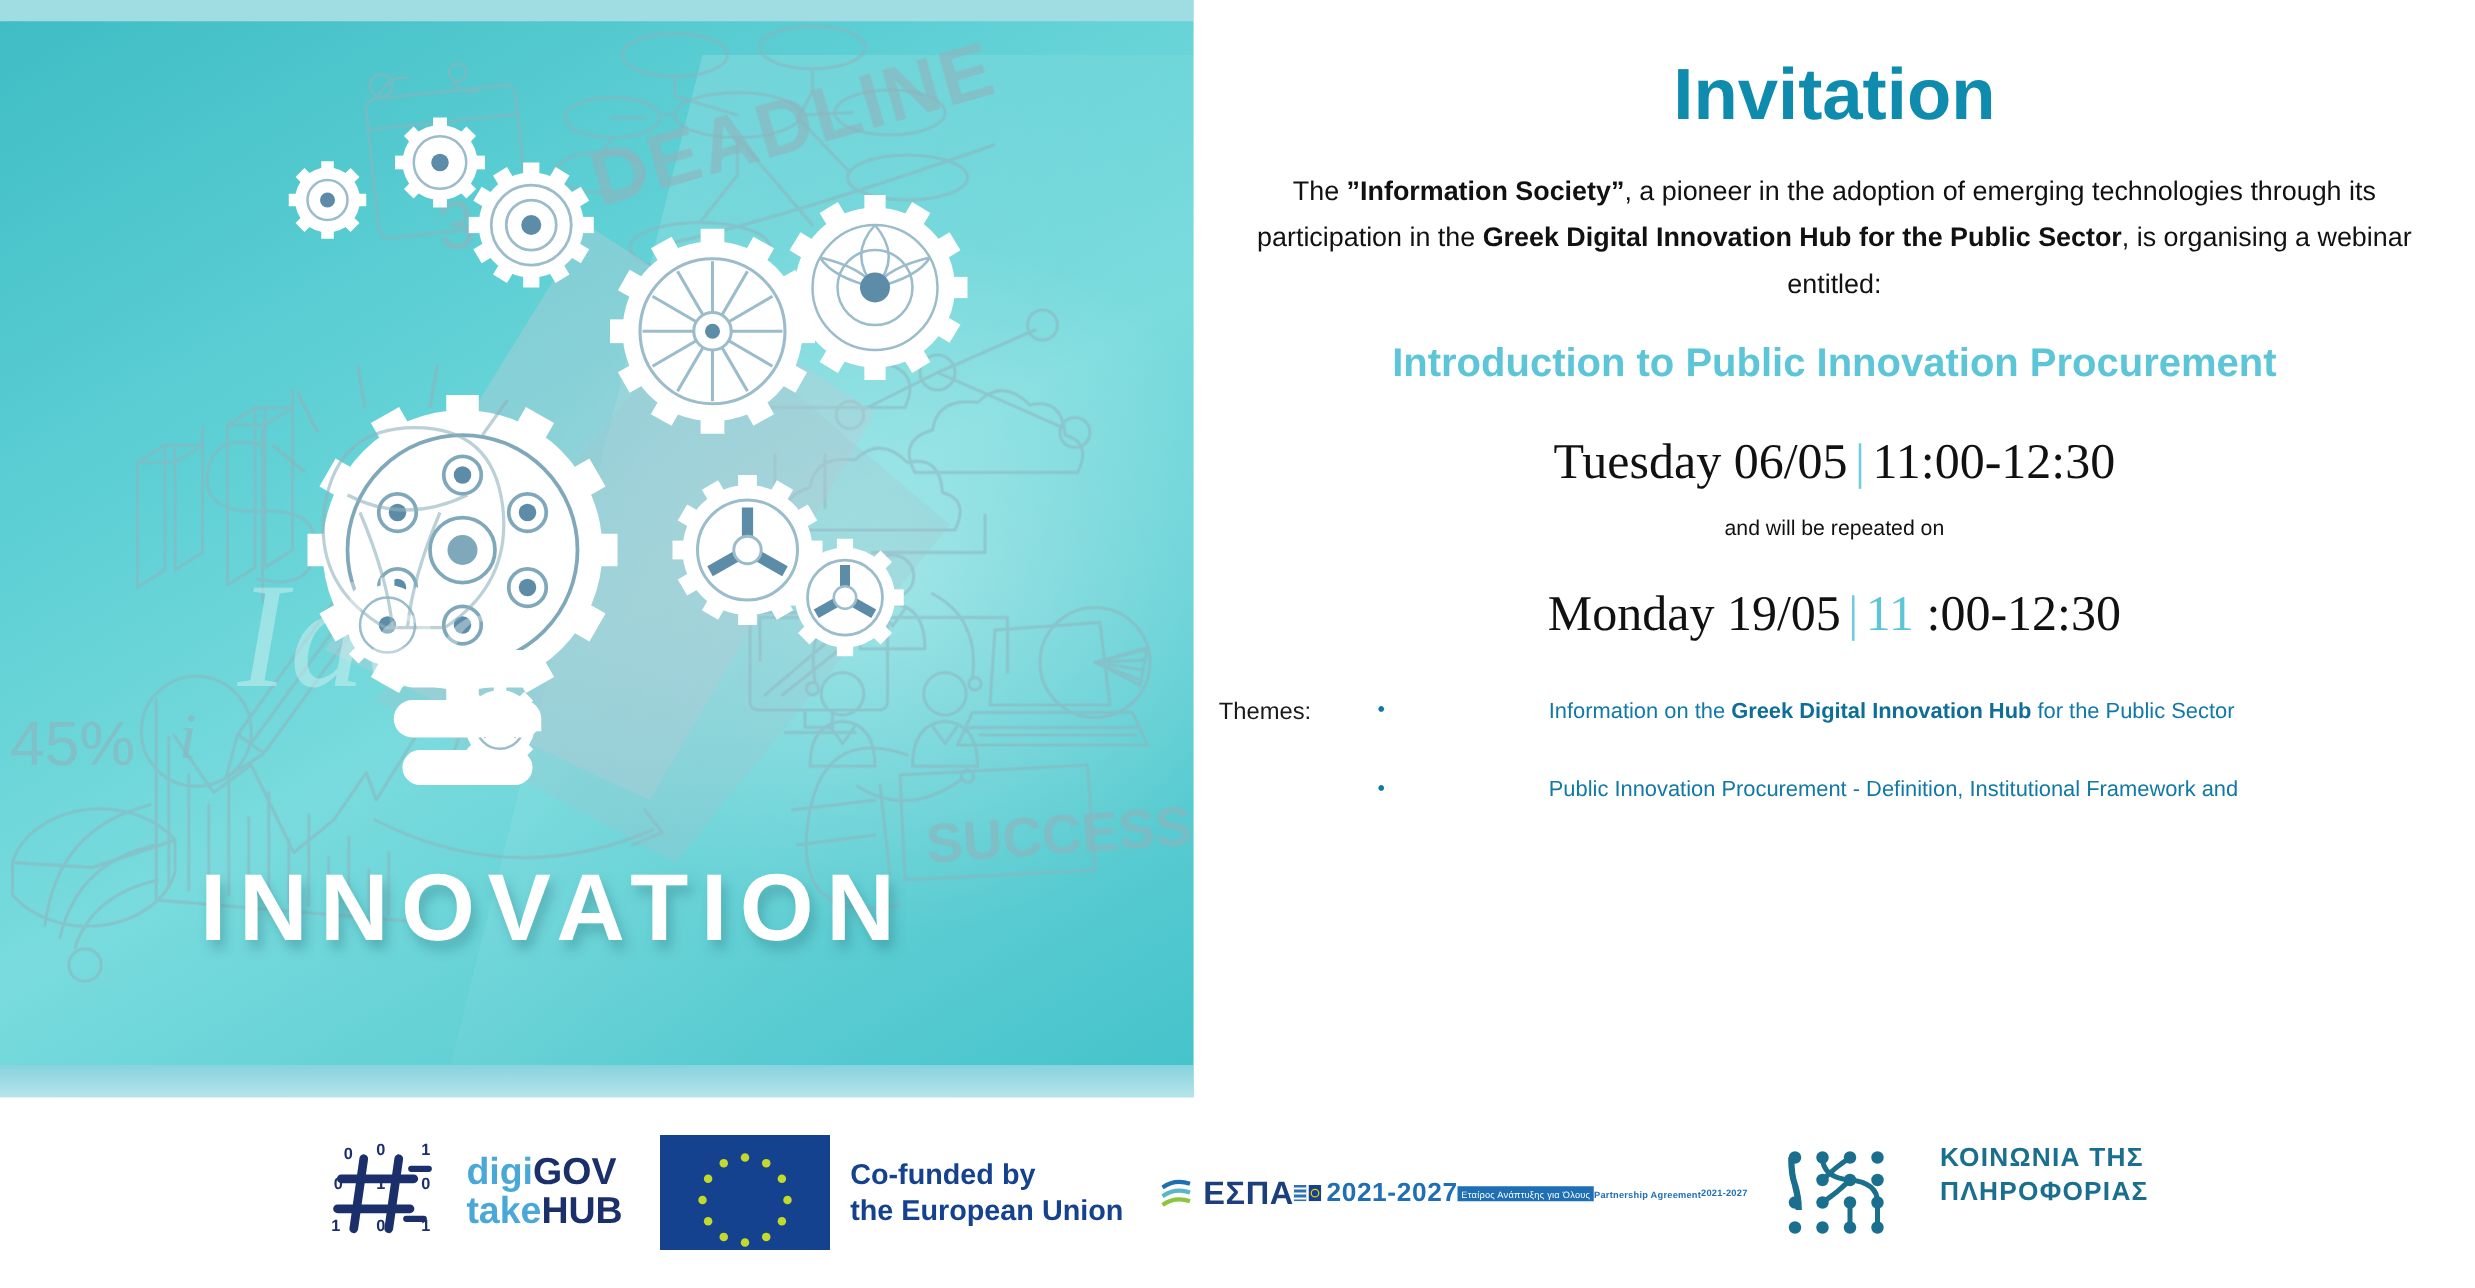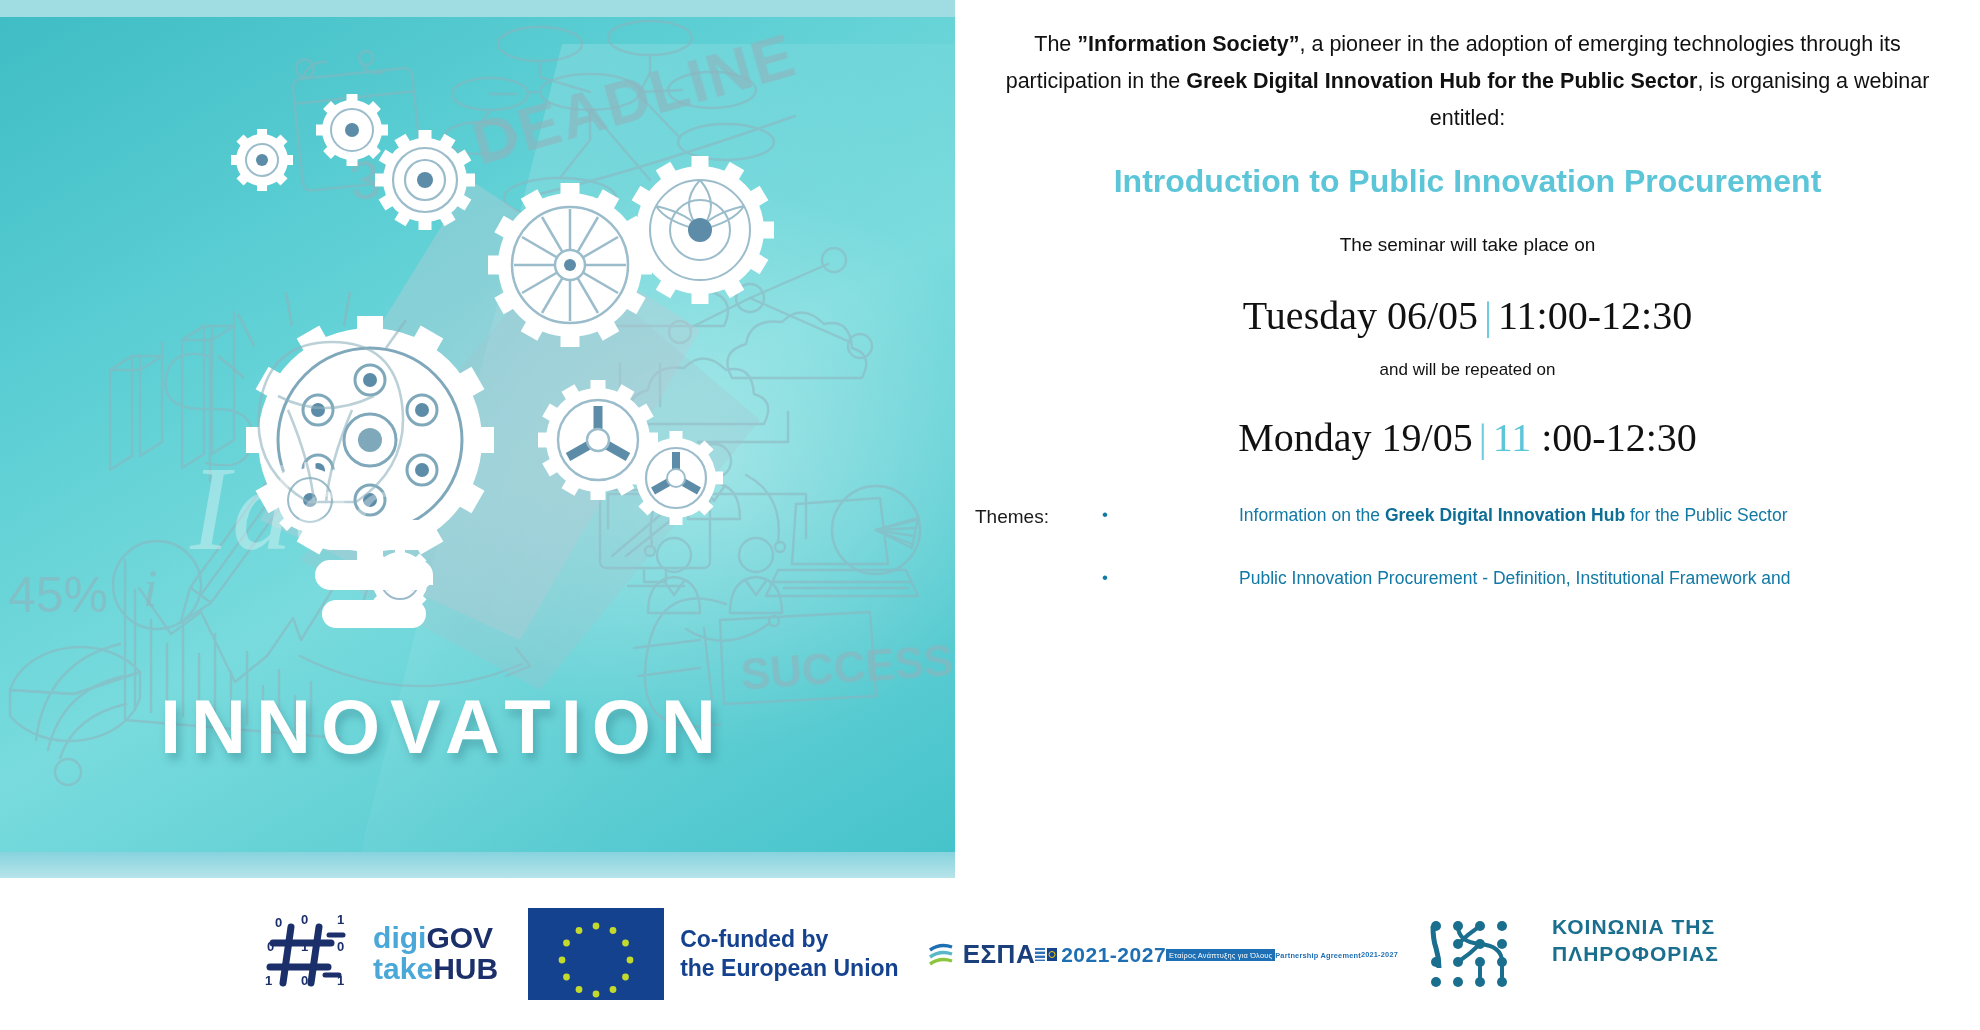--- a/index.html
+++ b/index.html
@@ -697,26 +697,26 @@
     <div class="idea-word">Idea</div>
 
     <div class="innovation-word">INNOVATION</div>
 
     <div class="art-topband"></div>
     <div class="art-bottomband"></div>
   </div>
 
   <div class="content">
 
+    <div class="title">Invitation</div>
 
     <div class="intro"><span>The </span><b>”Information Society”</b><span>, a pioneer in the adoption of emerging technologies through its participation in the </span><b>Greek Digital Innovation Hub for the Public Sector</b><span>, is organising a webinar entitled:</span></div>
 
     <div class="webinar-title">Introduction to Public Innovation Procurement</div>
 
-    <div class="seminar-note">The seminar will take place on</div>
 
     <div class="date-line"><span>Tuesday 06/05</span><span class="sep">|</span><span>11:00-12:30</span></div>
 
     <div class="repeat-note">and will be repeated on</div>
 
     <div class="date-line date-line-2"><span>Monday 19/05</span><span class="sep">|</span><span class="teal-num">11</span><span> :00-12:30</span></div>
 
     <div class="themes-block">
 
       <div class="theme-row">

